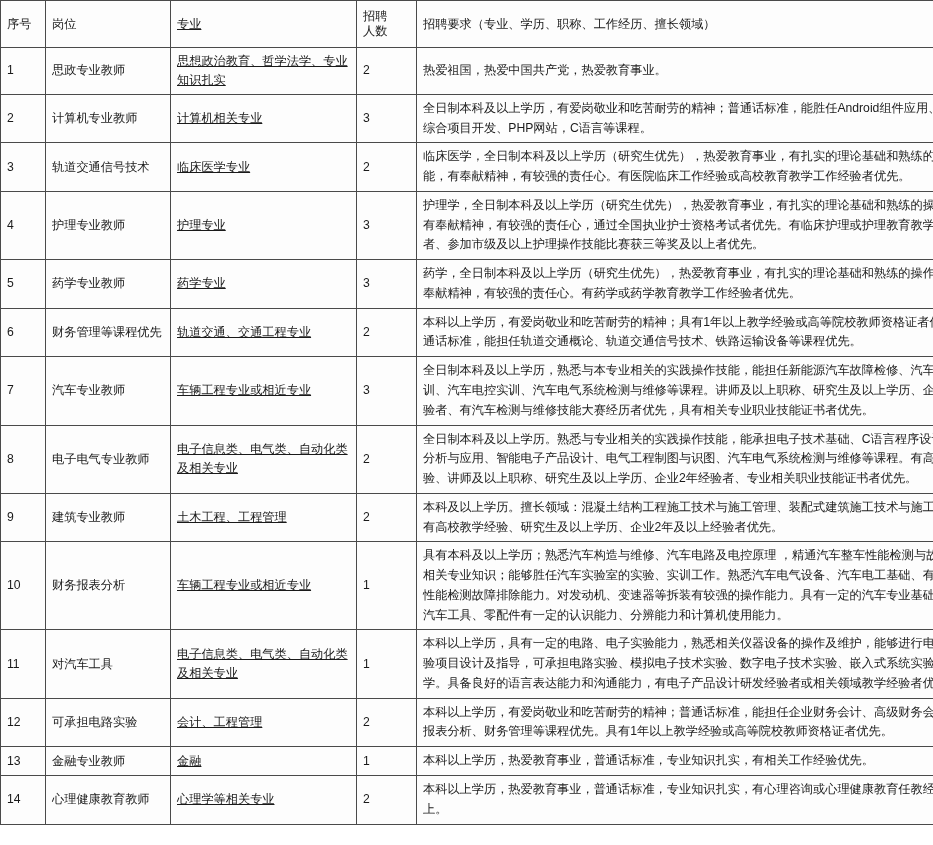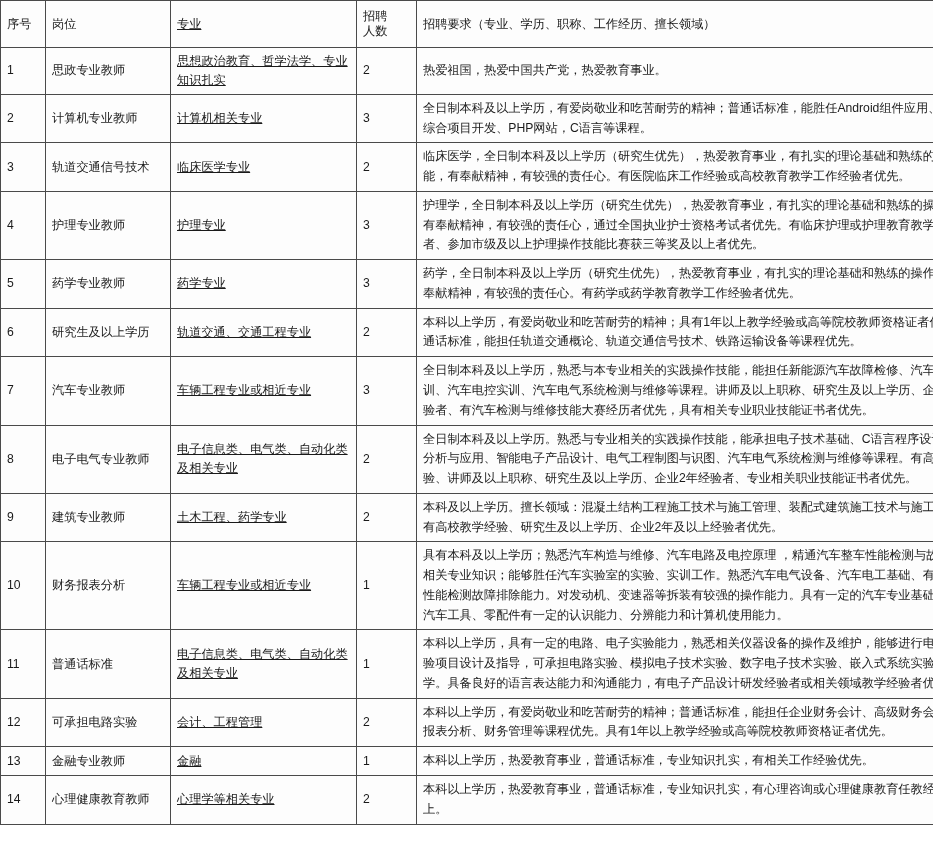--- a/index.html
+++ b/index.html
@@ -100,21 +100,21 @@
       </tr>
       <tr>
         <td class="c-seq">5</td>
         <td class="c-post">药学专业教师</td>
         <td class="c-major">药学专业</td>
         <td class="c-num">3</td>
         <td class="c-req">药学，全日制本科及以上学历（研究生优先），热爱教育事业，有扎实的理论基础和熟练的操作技能，有奉献精神，有较强的责任心。有药学或药学教育教学工作经验者优先。</td>
       </tr>
       <tr>
         <td class="c-seq">6</td>
-        <td class="c-post">研究生及以上学历</td>
+        <td class="c-post">财务管理等课程优先</td>
         <td class="c-major">轨道交通、交通工程专业</td>
         <td class="c-num">2</td>
         <td class="c-req">本科以上学历，有爱岗敬业和吃苦耐劳的精神；具有1年以上教学经验或高等院校教师资格证者优先，普通话标准，能担任轨道交通概论、轨道交通信号技术、铁路运输设备等课程优先。</td>
       </tr>
       <tr>
         <td class="c-seq">7</td>
         <td class="c-post">汽车专业教师</td>
         <td class="c-major">车辆工程专业或相近专业</td>
         <td class="c-num">3</td>
         <td class="c-req">全日制本科及以上学历，熟悉与本专业相关的实践操作技能，能担任新能源汽车故障检修、汽车电路实训、汽车电控实训、汽车电气系统检测与维修等课程。讲师及以上职称、研究生及以上学历、企业2年经验者、有汽车检测与维修技能大赛经历者优先，具有相关专业职业技能证书者优先。</td>
@@ -122,34 +122,34 @@
       <tr>
         <td class="c-seq">8</td>
         <td class="c-post">电子电气专业教师</td>
         <td class="c-major">电子信息类、电气类、自动化类及相关专业</td>
         <td class="c-num">2</td>
         <td class="c-req">全日制本科及以上学历。熟悉与专业相关的实践操作技能，能承担电子技术基础、C语言程序设计 、电路分析与应用、智能电子产品设计、电气工程制图与识图、汽车电气系统检测与维修等课程。有高校教学经验、讲师及以上职称、研究生及以上学历、企业2年经验者、专业相关职业技能证书者优先。</td>
       </tr>
       <tr>
         <td class="c-seq">9</td>
         <td class="c-post">建筑专业教师</td>
-        <td class="c-major">土木工程、药学专业</td>
+        <td class="c-major">土木工程、工程管理</td>
         <td class="c-num">2</td>
         <td class="c-req">本科及以上学历。擅长领域：混凝土结构工程施工技术与施工管理、装配式建筑施工技术与施工管理等。有高校教学经验、研究生及以上学历、企业2年及以上经验者优先。</td>
       </tr>
       <tr>
         <td class="c-seq">10</td>
         <td class="c-post">财务报表分析</td>
         <td class="c-major">车辆工程专业或相近专业</td>
         <td class="c-num">1</td>
         <td class="c-req">具有本科及以上学历；熟悉汽车构造与维修、汽车电路及电控原理 ，精通汽车整车性能检测与故障排除相关专业知识；能够胜任汽车实验室的实验、实训工作。熟悉汽车电气设备、汽车电工基础、有汽车整车性能检测故障排除能力。对发动机、变速器等拆装有较强的操作能力。具有一定的汽车专业基础知识，对汽车工具、零配件有一定的认识能力、分辨能力和计算机使用能力。</td>
       </tr>
       <tr>
         <td class="c-seq">11</td>
-        <td class="c-post">普通话标准</td>
+        <td class="c-post">对汽车工具</td>
         <td class="c-major">电子信息类、电气类、自动化类及相关专业</td>
         <td class="c-num">1</td>
         <td class="c-req">本科以上学历，具有一定的电路、电子实验能力，熟悉相关仪器设备的操作及维护，能够进行电工电子实验项目设计及指导，可承担电路实验、模拟电子技术实验、数字电子技术实验、嵌入式系统实验等相关教学。具备良好的语言表达能力和沟通能力，有电子产品设计研发经验者或相关领域教学经验者优先。</td>
       </tr>
       <tr>
         <td class="c-seq">12</td>
         <td class="c-post">可承担电路实验</td>
         <td class="c-major">会计、工程管理</td>
         <td class="c-num">2</td>
         <td class="c-req">本科以上学历，有爱岗敬业和吃苦耐劳的精神；普通话标准，能担任企业财务会计、高级财务会计、财务报表分析、财务管理等课程优先。具有1年以上教学经验或高等院校教师资格证者优先。</td>

